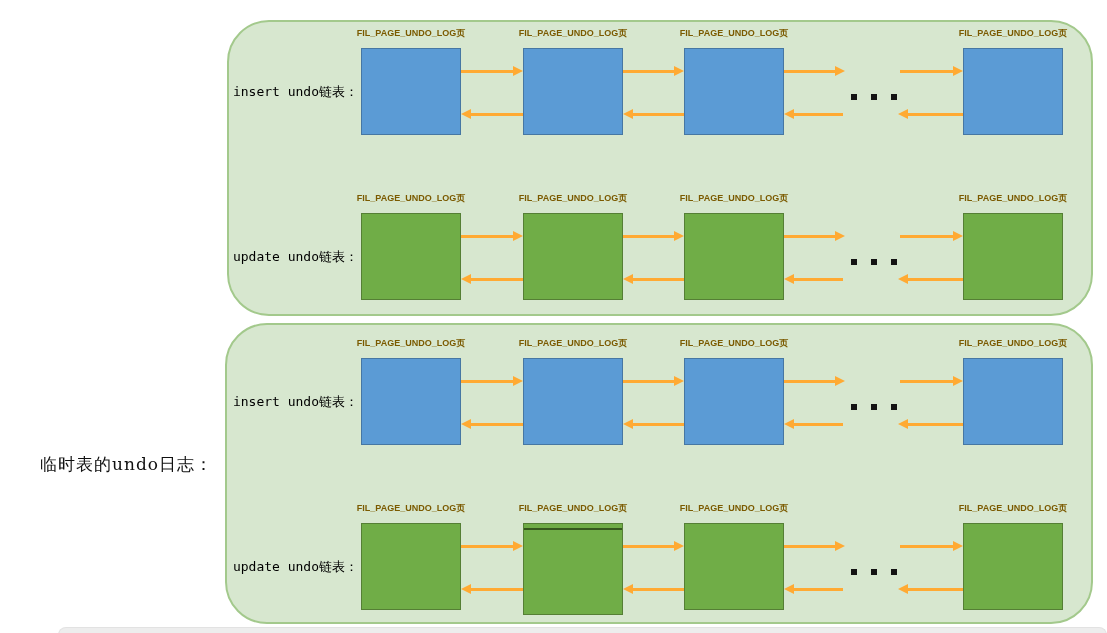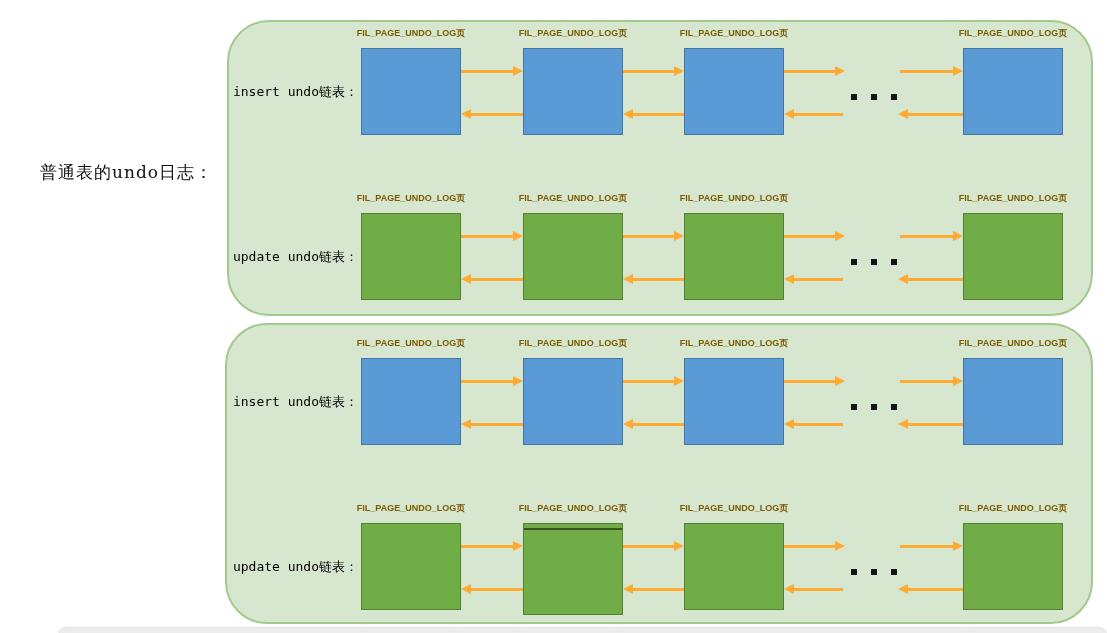--- a/index.html
+++ b/index.html
@@ -95,21 +95,21 @@
     border:1px solid #e2e2e2;
     border-bottom:none;
     border-radius:14px 14px 0 0;
     box-sizing:border-box;
   }
 </style>
 </head>
 <body>
 
 <div class="canvas">
-  <div class="group-title t1">普通表的undo日志：</div>
+  <div class="group-title t2">临时表的undo日志：</div>
 
   <div class="group-box g1"></div>
   <div class="group-box g2"></div>
 
   <div id="layer">
       <div class="chain-label" style="top: 82.5px;">insert undo链表：</div>
       <div class="page-label" style="left: 341px; top: 27px; width: 140px;">FIL_PAGE_UNDO_LOG页</div>
       <div class="page-box blue" style="left: 361px; top: 48px;"></div>
       <div class="page-label" style="left: 503px; top: 27px; width: 140px;">FIL_PAGE_UNDO_LOG页</div>
       <div class="page-box blue" style="left: 523px; top: 48px;"></div>

